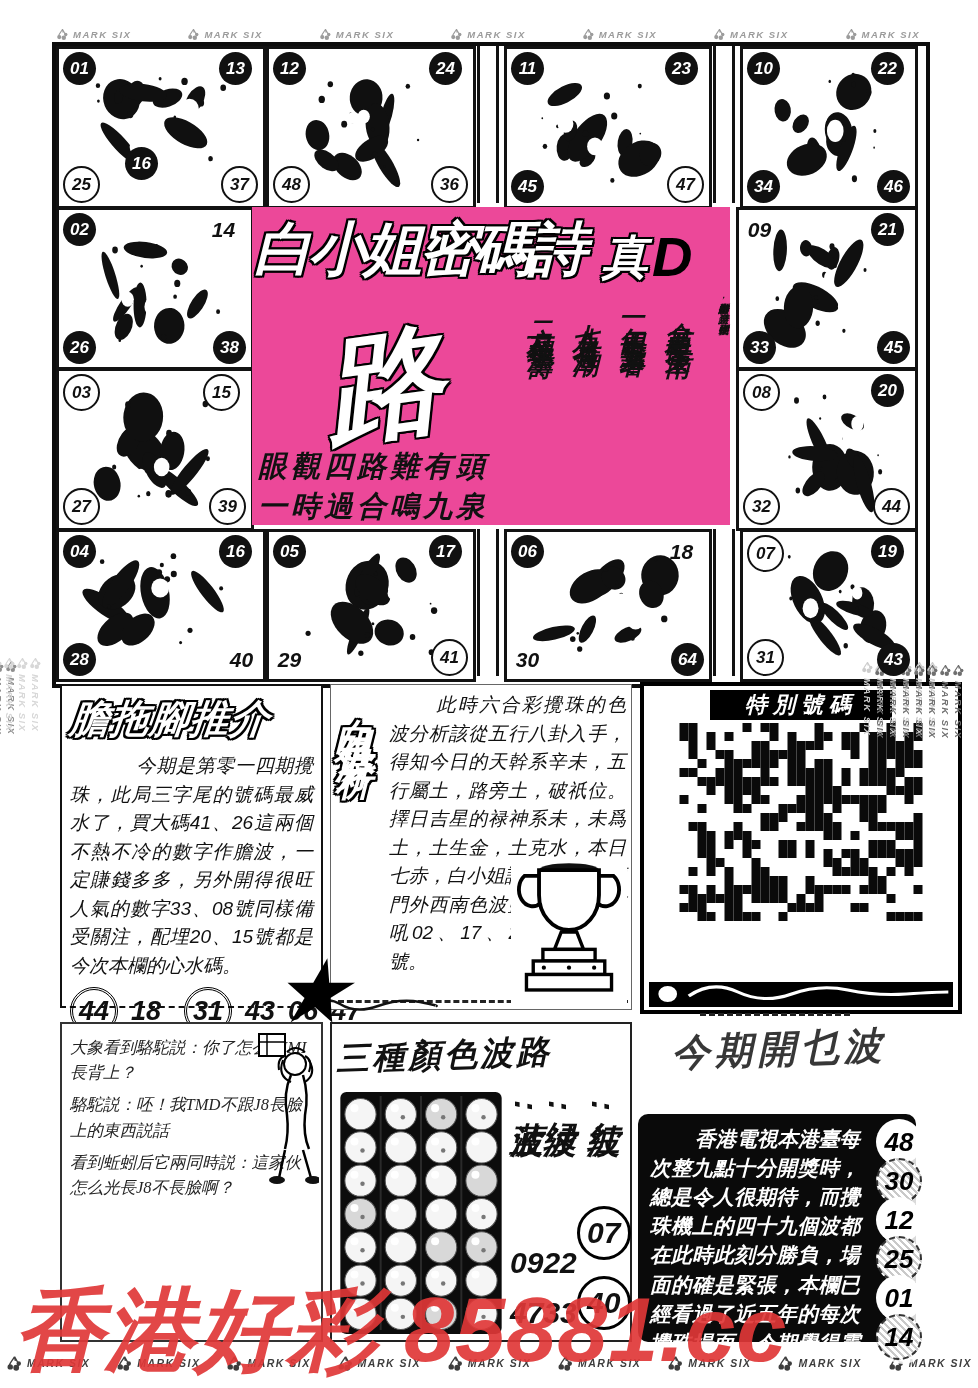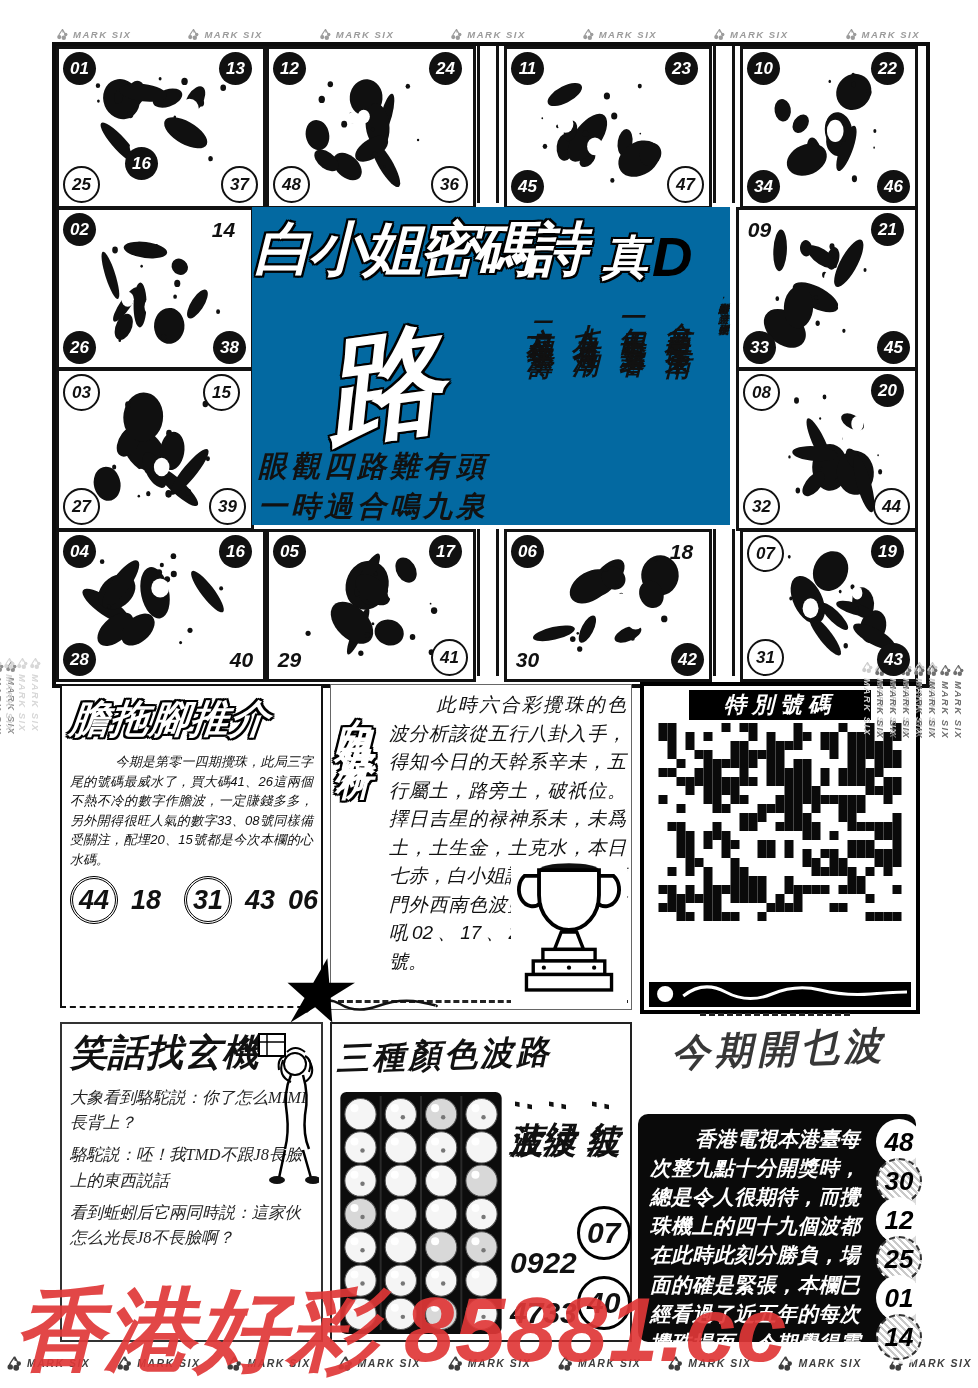--- a/index.html
+++ b/index.html
@@ -31,45 +31,45 @@
   .badge{position:absolute;width:33px;height:33px;border-radius:50%;display:flex;align-items:center;justify-content:center;
          font-size:17px;font-weight:800;z-index:3;}
   .badge.filled{background:#111;color:#fff;}
   .badge.outline{background:#fff;color:#111;border:2.5px solid #111;}
   .badge.plain{background:transparent;color:#111;border:none;border-radius:0;font-size:21px;}
   .badge.tl{left:4px;top:3px;} .badge.tr{right:11px;top:3px;}
   .badge.bl{left:4px;bottom:3px;} .badge.br{right:5px;bottom:3px;}
   .badge.extra{left:66px;bottom:26px;}
   .spine{position:absolute;width:16px;border-left:3px solid #111;border-right:3px solid #111;}
   
-  .poem-block{position:absolute;left:196px;top:161px;width:478px;height:318px;background:#0369a1;}
+  .poem-block{position:absolute;left:196px;top:161px;width:478px;height:318px;background:#ec4899;}
   .p-title-row{position:absolute;left:2px;top:4px;display:flex;align-items:flex-end;gap:4px;white-space:nowrap;}
   .p-title{font-size:58px;letter-spacing:-3px;}
   .p-suffix-o{font-size:46px;margin-left:14px;}
   .p-suffix-s{font-size:56px;font-weight:900;color:#000;}
   .p-big-char{position:absolute;left:72px;top:100px;font-size:118px;transform:rotate(-8deg);
               font-family:"Liberation Serif",serif;}
   .p-cols{position:absolute;right:36px;top:96px;height:220px;display:flex;flex-direction:row-reverse;gap:13px;}
   .p-col{writing-mode:vertical-rl;font-family:"Liberation Serif",serif;font-weight:700;font-size:25px;letter-spacing:5px;}
   .p-note{position:absolute;right:0;top:88px;height:252px;writing-mode:vertical-rl;font-size:10.5px;line-height:1.3;color:#111;}
   .p-bline{position:absolute;left:6px;font-family:"Liberation Serif",serif;font-weight:900;font-size:29px;letter-spacing:4px;white-space:nowrap;}
   
   .mid-box{position:absolute;background:#fff;}
   #dantuo{left:60px;top:684px;width:263px;height:324px;border:2px solid #111;border-bottom:2px dashed #111;padding:4px 8px;box-sizing:border-box;}
   .d-title{font-size:39px;letter-spacing:1px;transform:skewX(-6deg);white-space:nowrap;margin:2px 0 6px;}
-  .d-body{font-size:13px;line-height:1.5;text-align:justify;text-indent:3.5em;}
+  .d-body{font-size:19px;line-height:1.5;text-align:justify;text-indent:3.5em;}
   .d-heads{display:flex;gap:46px;font-weight:900;font-size:23px;margin-top:6px;}
   .d-nums{display:flex;align-items:center;gap:13px;font-size:27px;font-weight:800;margin-top:7px;}
   .num.ringed{display:inline-flex;width:42px;height:42px;border:3px double #000;border-radius:50%;
               align-items:center;justify-content:center;}
   #sebo{left:330px;top:684px;width:300px;height:324px;border:1px solid #666;}
   .s-title{position:absolute;left:4px;top:4px;writing-mode:vertical-rl;font-size:37px;letter-spacing:9px;line-height:1;}
   .s-body{position:absolute;left:58px;top:6px;right:5px;bottom:4px;font-size:19px;line-height:1.5;text-align:justify;text-indent:2.5em;z-index:1;}
   .trophy{position:absolute;right:4px;bottom:4px;width:116px;height:148px;z-index:2;}
-  #shengxiao{left:640px;top:682px;width:280px;height:332px;border:4px solid #000;box-sizing:border-box;}
+  #shengxiao{left:640px;top:682px;width:322px;height:332px;border:4px solid #000;box-sizing:border-box;}
   .sx-strip{margin:4px auto 0;width:182px;height:30px;background:#000;color:#fff;font-weight:900;font-size:22px;
             display:flex;align-items:center;justify-content:center;letter-spacing:6px;}
   .sx-title{position:relative;text-align:center;font-size:42px;letter-spacing:4px;margin-top:1px;z-index:1;}
   .sx-title::before,.sx-title::after{content:"";position:absolute;top:4px;width:36px;height:40px;background:#000;z-index:-1;}
   .sx-title::before{left:4px;} .sx-title::after{right:4px;}
   #mosaic{display:block;margin:3px auto 0;}
   .sx-bottom{position:absolute;left:5px;right:5px;bottom:3px;height:25px;background:#000;}
   
   #joke{left:60px;top:1022px;width:263px;height:320px;border:2px solid #333;padding:4px 8px;box-sizing:border-box;overflow:hidden;}
   .j-title{font-size:37px;font-weight:900;letter-spacing:1px;white-space:nowrap;}
@@ -739,21 +739,21 @@
           <circle cx="97.86157757043839" cy="28.871212855447084" r="1.1785188200883567" fill="#101010"></circle>
           <circle cx="166.51794616132975" cy="85.19723084755242" r="3.7721090691629797" fill="#101010"></circle>
           <circle cx="156.34946279227734" cy="20.0360688730143" r="1.7774999402463436" fill="#101010"></circle>
           <circle cx="115.7995980605483" cy="58.81616925355047" r="2.502570266602561" fill="#101010"></circle>
           <circle cx="132.707351539284" cy="86.75663438159972" r="10.10081106517464" fill="#fff"></circle>
           <circle cx="115.91112755704671" cy="65.92221427708864" r="8.788364934269339" fill="#fff"></circle>
         </svg>
         <span class="badge filled tl">06</span>
         <span class="badge plain tr">18</span>
         <span class="badge plain bl">30</span>
-        <span class="badge filled br">42</span>
+        <span class="badge filled br">64</span>
       </div>
     <div class="panel" style="left:684px;top:483px;width:172px;height:147px">
         <svg viewBox="0 0 200 140" preserveAspectRatio="none" class="ink">
           <ellipse cx="101.79391156649217" cy="32.0960027333349" rx="25.193628140259534" ry="21.16764061152935" transform="rotate(-26 102 32)" fill="#101010"></ellipse>
           <ellipse cx="94.4805039325729" cy="103.27511538285762" rx="30.295492628589272" ry="8.081053732894361" transform="rotate(45 94 103)" fill="#101010"></ellipse>
           <ellipse cx="160.9969307319261" cy="93.78840958327055" rx="19.471117635723203" ry="16.707976507022977" transform="rotate(-45 161 94)" fill="#101010"></ellipse>
           <ellipse cx="162.13486305437982" cy="104.64316888805479" rx="31.30476877372712" ry="9.13911955896765" transform="rotate(22 162 105)" fill="#101010"></ellipse>
           <ellipse cx="107.2676217998378" cy="82.1898289564997" rx="23.36561561608687" ry="6.900872532278299" transform="rotate(37 107 82)" fill="#101010"></ellipse>
           <ellipse cx="146.88838842790574" cy="67.05146835837513" rx="14.799670074135065" ry="17.28301304858178" transform="rotate(-24 147 67)" fill="#101010"></ellipse>
           <ellipse cx="135.2202011574991" cy="73.89018387719989" rx="26.236256576608866" ry="6.627651667222381" transform="rotate(13 135 74)" fill="#101010"></ellipse>
@@ -1147,21 +1147,20 @@
   </div>
 
   <div id="star">★</div>
   <div id="dash1"></div>
   <div id="dash2"></div>
   <svg id="squiggle" viewBox="0 0 140 30">
     <path d="M6,22 q18,-18 34,-8 t38,2 t42,-4 t16,4" fill="none" stroke="#111" stroke-width="2.5"></path>
   </svg>
 
   <div id="joke" class="mid-box">
-    <div class="j-title">笑話找玄機</div>
     <svg class="j-art" viewBox="0 0 72 158">
       <rect x="12" y="4" width="26" height="22" fill="#fff" stroke="#000" stroke-width="2"></rect>
       <line x1="12" y1="12" x2="38" y2="12" stroke="#000" stroke-width="1.5"></line>
       <line x1="20" y1="4" x2="20" y2="26" stroke="#000" stroke-width="1.5"></line>
       <circle cx="48" cy="34" r="11" fill="#fff" stroke="#000" stroke-width="2"></circle>
       <path d="M38,26 q-8,2 -6,14 M58,26 q8,4 4,16 M40,22 q8,-8 18,0" fill="none" stroke="#000" stroke-width="2"></path>
       <path d="M44,45 q-8,18 -4,40 q2,18 -2,34" fill="none" stroke="#000" stroke-width="2.5"></path>
       <path d="M56,45 q6,20 2,40 q-2,20 4,34" fill="none" stroke="#000" stroke-width="2.5"></path>
       <path d="M44,52 q-14,-6 -8,-22 M58,52 q12,-8 4,-22" fill="none" stroke="#000" stroke-width="2"></path>
       <path d="M38,120 l-6,28 m24,-28 l8,28" fill="none" stroke="#000" stroke-width="2.5"></path>

